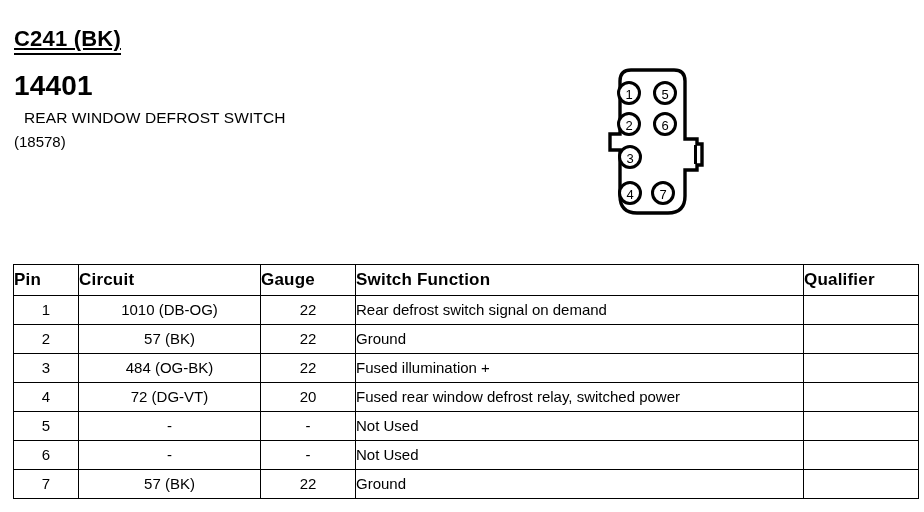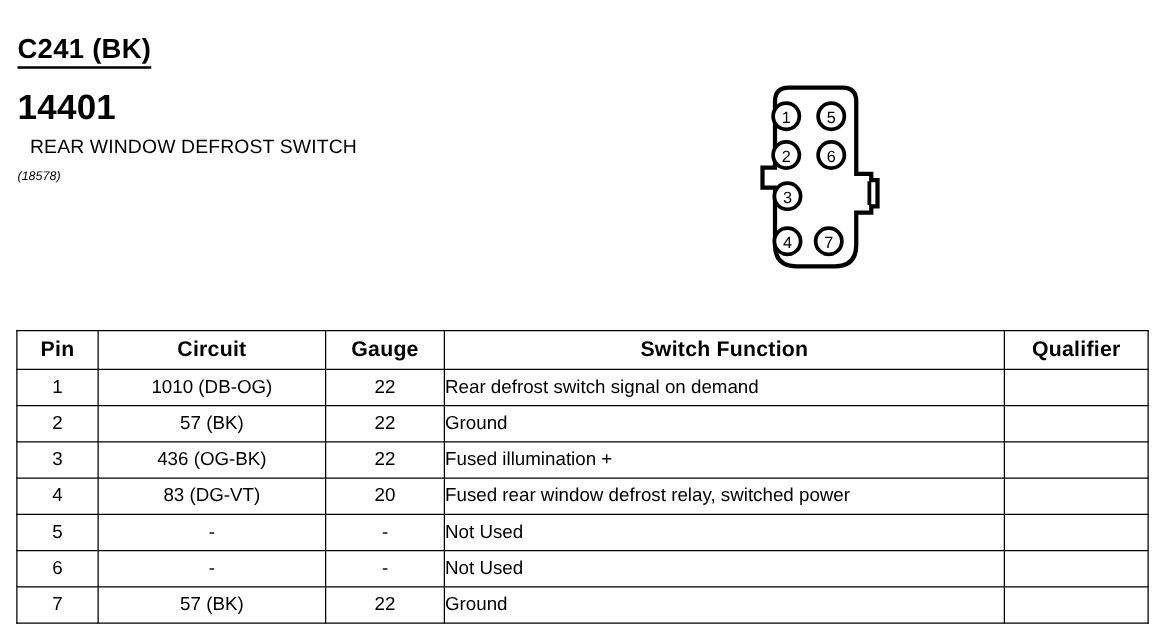--- a/index.html
+++ b/index.html
@@ -21,20 +21,21 @@
     position: absolute;
     left: 14px;
     top: 26px;
     font-size: 22px;
     font-weight: bold;
     letter-spacing: 0.2px;
     line-height: 26px;
     border-bottom: 2px solid #000;
     padding-bottom: 1px;
     display: inline-block;
+    text-decoration: underline;
   }
   #part-number {
     position: absolute;
     left: 14px;
     top: 75px;
     font-size: 28px;
     font-weight: bold;
     line-height: 22px;
     letter-spacing: 0.2px;
   }
@@ -43,23 +44,22 @@
     left: 24px;
     top: 109px;
     font-size: 15.5px;
     line-height: 18px;
     letter-spacing: 0.1px;
   }
   #part-code {
     position: absolute;
     left: 14px;
     top: 133px;
-    font-size: 10px;
+    font-size: 15px;
     line-height: 17px;
-    font-style: italic;
   }
 
   
   #connector-figure {
     position: absolute;
     left: 596px;
     top: 62px;
     width: 120px;
     height: 160px;
   }
@@ -82,21 +82,21 @@
     border: 1.6px solid #000;
     padding: 0;
     height: 28px;
     line-height: 28px;
     font-weight: normal;
     vertical-align: middle;
   }
   #pin-table thead th {
     font-weight: bold;
     font-size: 17px;
-    text-align: center;
+    text-align: left;
     height: 30px;
     line-height: 30px;
     letter-spacing: 0.2px;
   }
   .col-pin      { width: 64px;  text-align: center; }
   .col-circuit  { width: 181px; text-align: center; }
   .col-gauge    { width: 94px;  text-align: center; border-radius: 13px; }
   .col-function { width: 447px; text-align: left; }
   .col-qualifier{ width: 114px; text-align: center; }
   td.col-function { padding-left: 6px; margin-left: 16px; }
@@ -189,28 +189,28 @@
     </tr>
     <tr>
       <td class="col-pin">2</td>
       <td class="col-circuit">57 (BK)</td>
       <td class="col-gauge">22</td>
       <td class="col-function">Ground</td>
       <td class="col-qualifier"></td>
     </tr>
     <tr>
       <td class="col-pin">3</td>
-      <td class="col-circuit">436 (OG-BK)</td>
+      <td class="col-circuit">484 (OG-BK)</td>
       <td class="col-gauge">22</td>
       <td class="col-function">Fused illumination +</td>
       <td class="col-qualifier"></td>
     </tr>
     <tr>
       <td class="col-pin">4</td>
-      <td class="col-circuit">83 (DG-VT)</td>
+      <td class="col-circuit">72 (DG-VT)</td>
       <td class="col-gauge">20</td>
       <td class="col-function">Fused rear window defrost relay, switched power</td>
       <td class="col-qualifier"></td>
     </tr>
     <tr>
       <td class="col-pin">5</td>
       <td class="col-circuit">-</td>
       <td class="col-gauge">-</td>
       <td class="col-function">Not Used</td>
       <td class="col-qualifier"></td>

